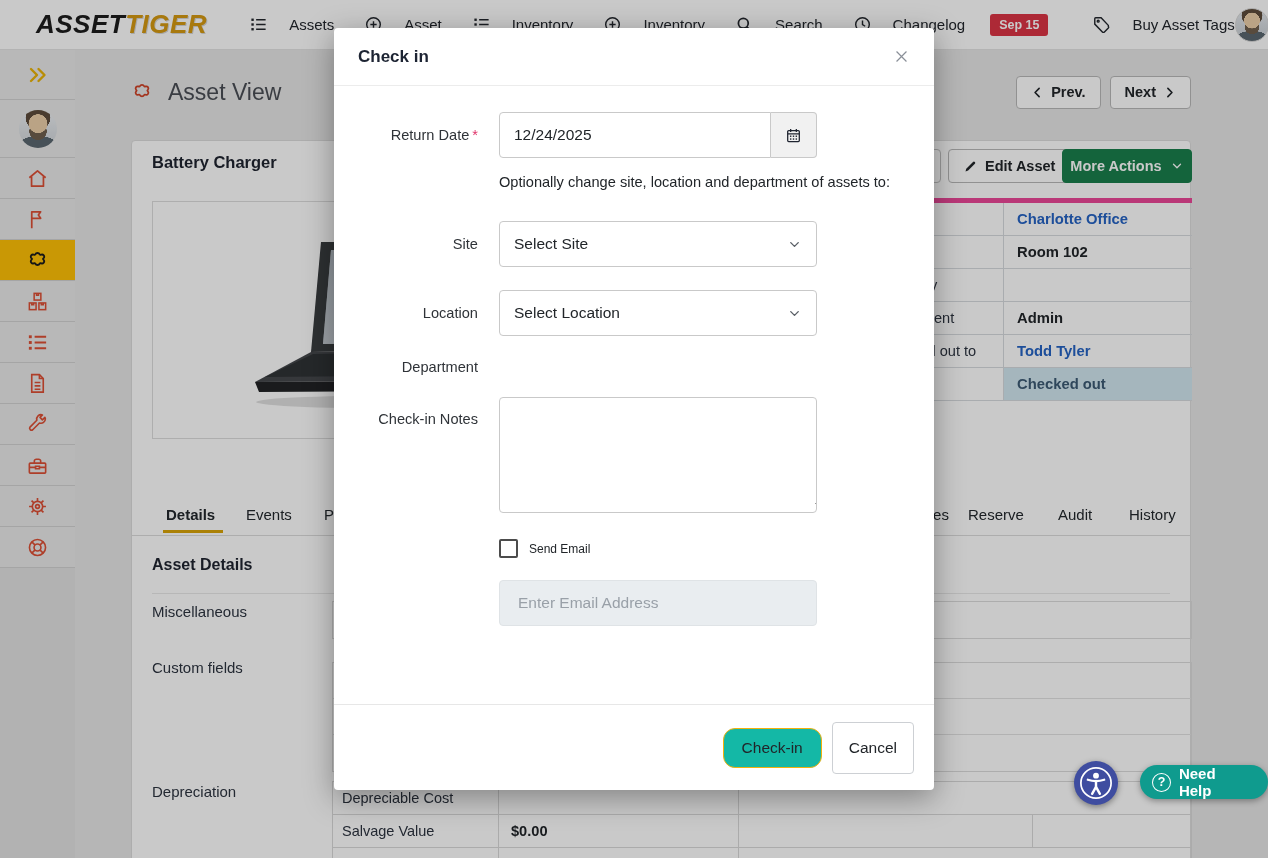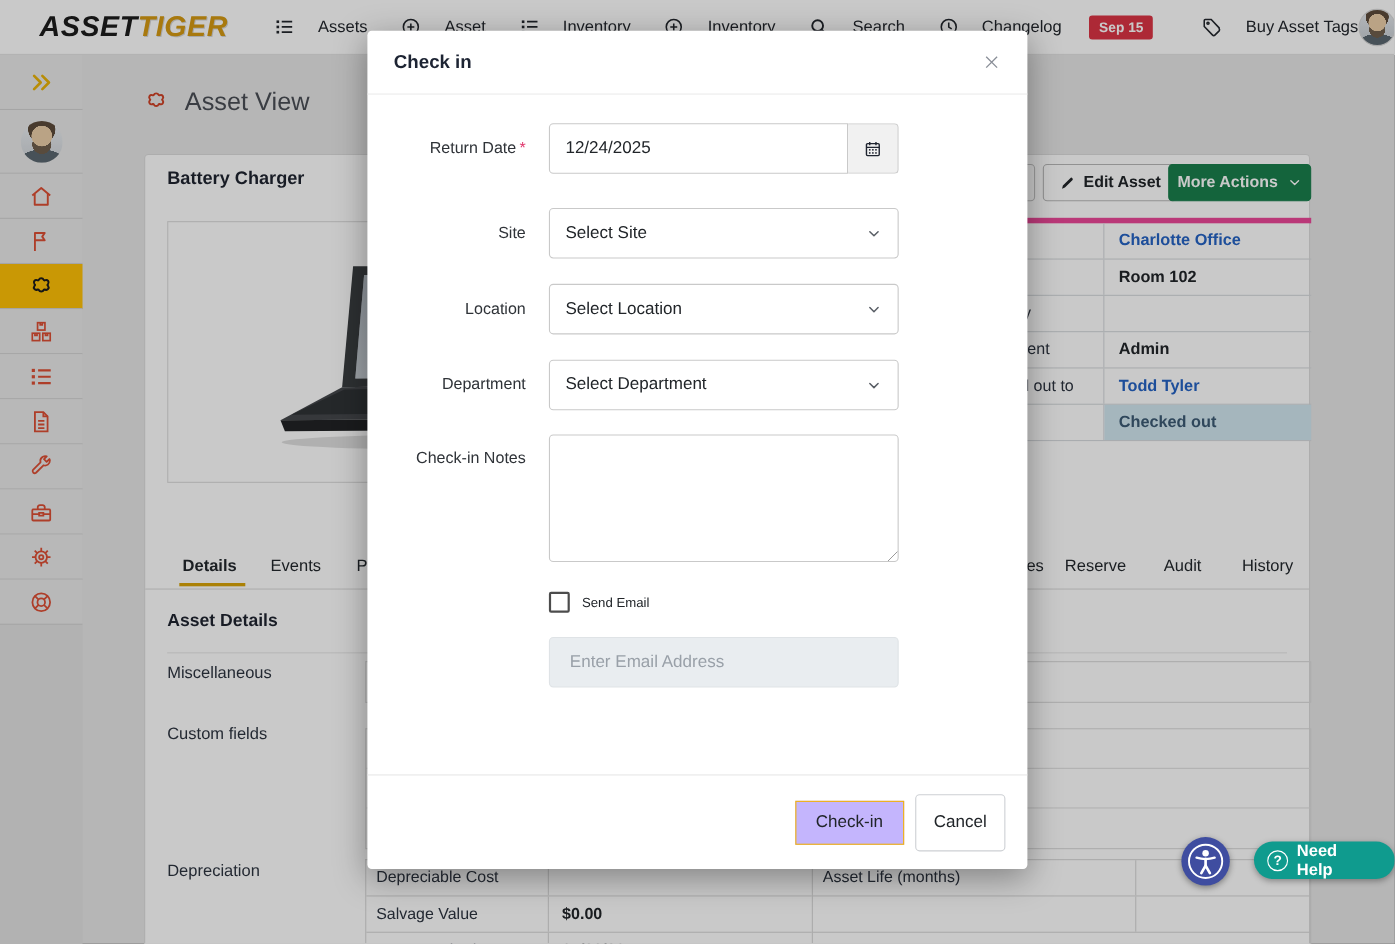--- a/index.html
+++ b/index.html
@@ -118,21 +118,21 @@
   .selectbox{width:318px;height:46px;border:1px solid #c9c9c9;border-radius:4px;display:flex;align-items:center;padding:0 14px;font-size:15.5px;color:#212529;cursor:pointer;background:#fff;}
   .selectbox svg{margin-left:auto;width:15px;height:15px;color:#5a5f66;}
   .notes{width:318px;height:116px;border:1px solid #c9c9c9;border-radius:4px;resize:none;outline:none;background:
      linear-gradient(135deg, rgba(0,0,0,0) 0 50%, #9a9a9a 50% 54%, rgba(0,0,0,0) 54% 62%, #9a9a9a 62% 66%, rgba(0,0,0,0) 66%) no-repeat right bottom/9px 9px,#fff;}
   .chk-row{margin-left:165px;display:flex;align-items:center;gap:11px;}
   .chkbox{width:19px;height:19px;border:2px solid #4c4c4c;border-radius:2px;background:#fff;cursor:pointer;}
   .chk-label{font-size:12px;color:#212529;}
   .email-inp{margin-left:165px;width:318px;height:46px;background:#e9edf0;border:1px solid #dfe3e6;border-radius:4px;padding:0 18px;font-size:15.5px;color:#99a0a8;font-family:"Liberation Sans",sans-serif;outline:none;}
   .email-inp::placeholder{color:#99a0a8;opacity:1;}
   .modal-foot{position:absolute;left:0;right:0;bottom:0;height:86px;border-top:1px solid #e7e7e7;display:flex;align-items:center;justify-content:flex-end;padding:0 20px;gap:10px;}
-  .btn-checkin{height:40px;padding:0 18px;background:#c4b5fd;border:1px solid #f2b10d;border-radius:0;font-size:15.5px;color:#212529;cursor:pointer;font-family:"Liberation Sans",sans-serif;}
+  .btn-checkin{height:40px;padding:0 18px;background:#14b8a6;border:1px solid #f2b10d;border-radius:12px;font-size:15.5px;color:#212529;cursor:pointer;font-family:"Liberation Sans",sans-serif;}
   .btn-cancel{height:52px;padding:0 16px;background:#fff;border:1px solid #cdd0d4;border-radius:4px;font-size:15.5px;color:#212529;cursor:pointer;font-family:"Liberation Sans",sans-serif;}
 
   
   .access-btn{position:absolute;left:1074px;top:761px;width:44px;height:44px;border-radius:50%;background:#3f4da0;z-index:60;display:flex;align-items:center;justify-content:center;cursor:pointer;box-shadow:0 2px 6px rgba(0,0,0,.4);}
   .access-btn svg{width:38px;height:38px;}
   .help-btn{position:absolute;left:1140px;top:765px;height:34px;padding:0 16px 0 12px;border-radius:17px;background:#0f9b8e;color:#fff;display:flex;align-items:center;gap:8px;font-size:15px;font-weight:700;z-index:60;cursor:pointer;box-shadow:0 2px 6px rgba(0,0,0,.35);}
   .q-circle{width:19px;height:19px;border:1.6px solid #fff;border-radius:50%;display:flex;align-items:center;justify-content:center;font-size:12.5px;font-weight:700;}
 
   
   .laptop{position:absolute;left:40px;top:28px;}
@@ -400,20 +400,34 @@
         </svg>
       </div>
   </aside>
 
   <main class="content">
     <div class="page-head">
       <svg>
           <use href="#i-blob"></use>
         </svg>
       <span class="page-title">Asset View</span>
+      <div class="pager">
+        <button class="btn">
+            <svg>
+              <use href="#i-chevL"></use>
+            </svg>
+            <span>Prev.</span>
+          </button>
+        <button class="btn">
+            <span>Next</span>
+            <svg>
+              <use href="#i-chevR"></use>
+            </svg>
+          </button>
+      </div>
     </div>
 
     <section class="card">
       <div class="asset-name">Battery Charger</div>
       <div class="hidden-btn"></div>
       <button class="btn edit-btn">
           <svg>
             <use href="#i-pencil"></use>
           </svg>
           <span>Edit Asset</span>
@@ -512,21 +526,20 @@
               <div class="depr-l">Salvage Value</div>
               <div class="depr-v">$0.00</div>
             </div>
           <div class="depr-row">
               <div class="depr-l">Date Acquired</div>
               <div class="depr-v">07/20/2017</div>
             </div>
         </div>
         <div class="depr-t g2">
           <div class="depr-row">
-              <div class="depr-l">Asset Life (months)</div>
               <div class="depr-v"></div>
             </div>
           <div class="depr-row">
               <div class="depr-l"></div>
               <div class="depr-v"></div>
             </div>
         </div>
       </div>
     </section>
   </main>
@@ -560,20 +573,21 @@
           <input class="inp" value="12/24/2025" style="">
           <span class="date-addon">
               <svg>
                 <use href="#i-cal"></use>
               </svg>
             </span>
         </div>
       </div>
     </div>
 
+    <div class="optional-text">Optionally change site, location and department of assets to:</div>
 
     <div class="m-row" style="margin-top:31px;">
       <div class="m-label">Site</div>
       <div class="m-field">
           <div class="selectbox">
             <span>Select Site</span>
             <svg>
               <use href="#i-chev-down"></use>
             </svg>
           </div>
@@ -587,28 +601,20 @@
             <span>Select Location</span>
             <svg>
               <use href="#i-chev-down"></use>
             </svg>
           </div>
         </div>
     </div>
 
     <div class="m-row" style="margin-top:23px;">
       <div class="m-label">Department</div>
-      <div class="m-field">
-          <div class="selectbox">
-            <span>Select Department</span>
-            <svg>
-              <use href="#i-chev-down"></use>
-            </svg>
-          </div>
-        </div>
     </div>
 
     <div class="m-row" style="margin-top:22px;align-items:flex-start;">
       <div class="m-label" style="padding-top:14px;">Check-in Notes</div>
       <div class="m-field"><textarea class="notes" style=""></textarea></div>
     </div>
 
     <div class="chk-row" style="margin-top:22px;">
       <span class="chkbox"></span>
       <span class="chk-label">Send Email</span>

